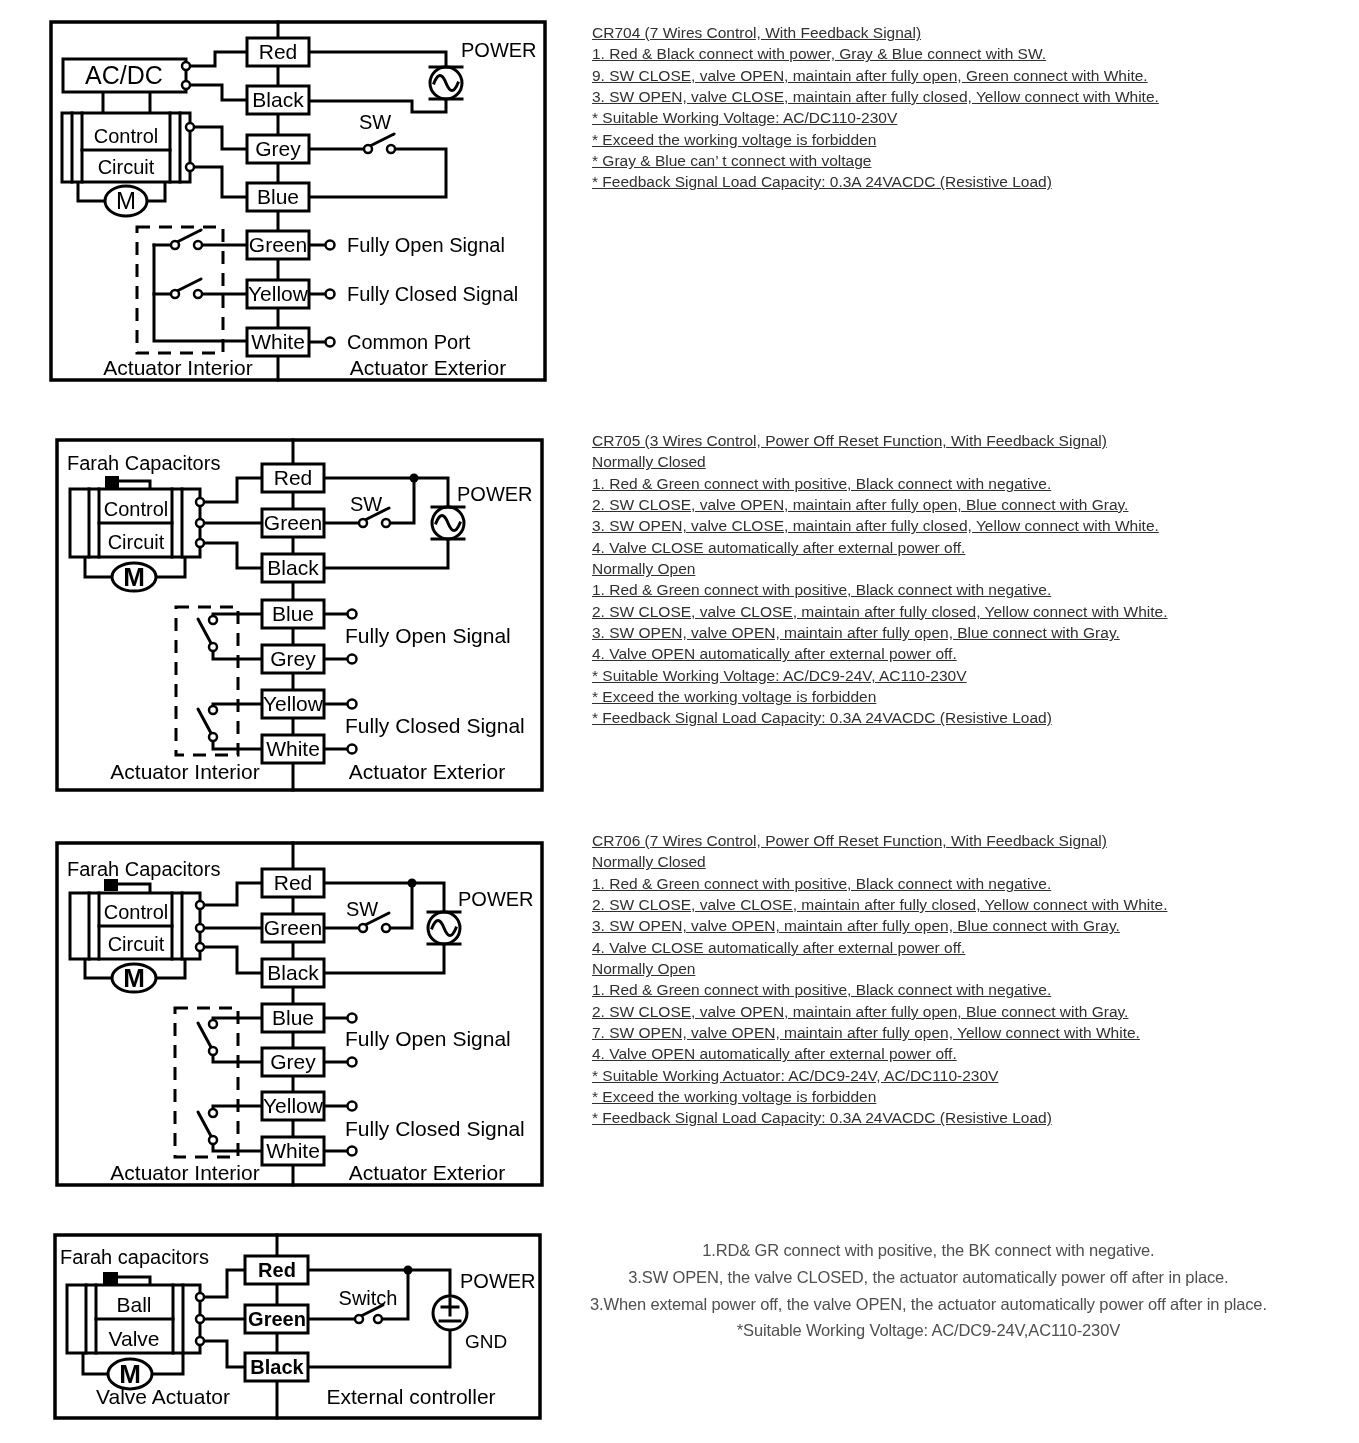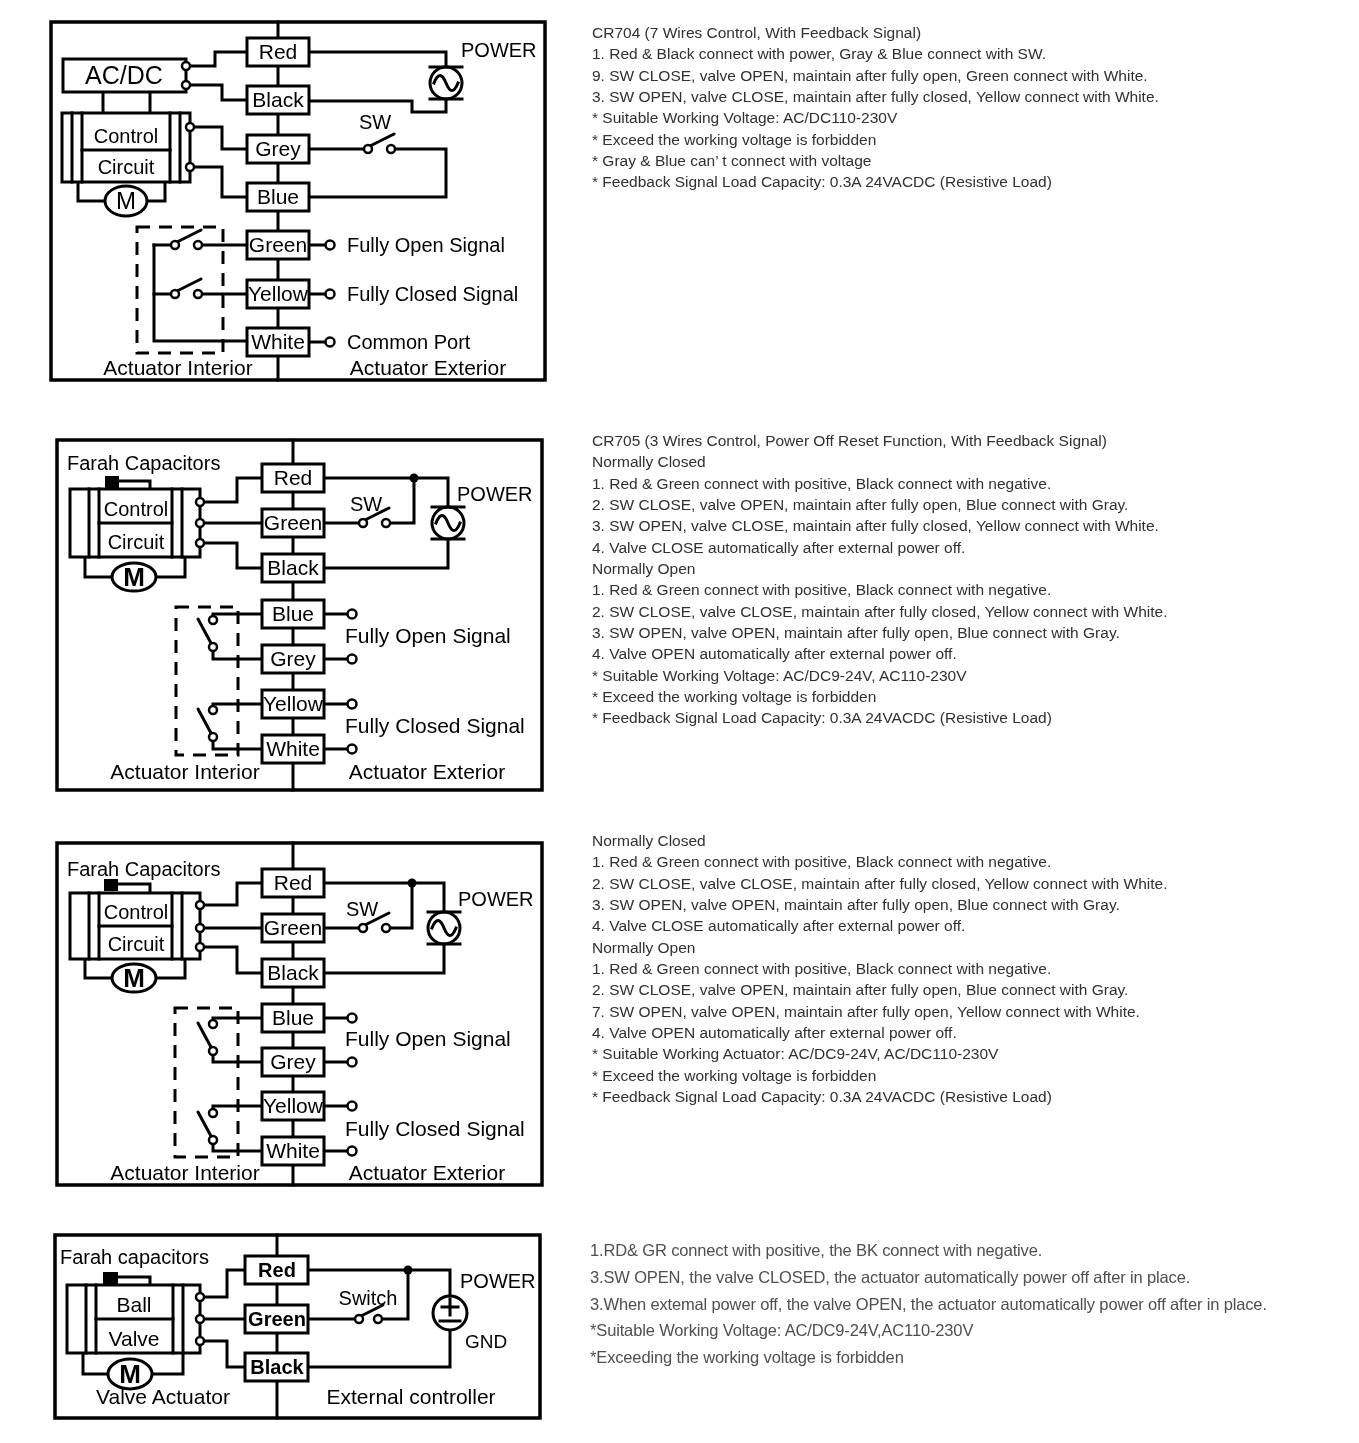--- a/index.html
+++ b/index.html
@@ -17,22 +17,22 @@
   text{fill:#000;font-family:"Liberation Sans",sans-serif;}
   .t25{font-size:25px;}
   .t21{font-size:21px;}
   .t20{font-size:20px;}
   .t19{font-size:19px;}
   .t24{font-size:24px;}
   .t26b{font-size:26px;font-weight:bold;}
   .bold{font-weight:bold;}
   .mid{text-anchor:middle;}
   
-  .tb{position:absolute;white-space:nowrap;color:#303030;font-size:15.5px;line-height:21.35px;}
-  .tb4{position:absolute;white-space:nowrap;color:#4f4f4f;font-size:16.5px;line-height:26.8px;letter-spacing:-0.15px;}
+  .tb{position:absolute;white-space:nowrap;color:#303030;font-size:15.5px;line-height:21.35px;text-decoration:underline;}
+  .tb4{position:absolute;white-space:nowrap;color:#4f4f4f;font-size:16.5px;line-height:26.8px;letter-spacing:-0.15px;text-align:center;}
   .tl{height:inherit;}
 </style>
 </head>
 <body>
 
 <svg id="schematics" width="1359" height="1443" viewBox="0 0 1359 1443">
 
   <g>
     <line class="w" x1="278" y1="22" x2="278" y2="380"></line>
     <g>
@@ -479,34 +479,34 @@
   <div class="tl">1. Red &amp; Green connect with positive, Black connect with negative.</div>
   <div class="tl">2. SW CLOSE, valve CLOSE, maintain after fully closed, Yellow connect with White.</div>
   <div class="tl">3. SW OPEN, valve OPEN, maintain after fully open, Blue connect with Gray.</div>
   <div class="tl">4. Valve OPEN automatically after external power off.</div>
   <div class="tl">* Suitable Working Voltage: AC/DC9-24V, AC110-230V</div>
   <div class="tl">* Exceed the working voltage is forbidden</div>
   <div class="tl">* Feedback Signal Load Capacity: 0.3A 24VACDC (Resistive Load)</div>
 </div>
 
 <div class="tb" style="left:592px;top:830px;">
+  <div class="tl">CR706 (7 Wires Control, Power Off Reset Function, With Feedback Signal)</div>
   <div class="tl">Normally Closed</div>
   <div class="tl">1. Red &amp; Green connect with positive, Black connect with negative.</div>
   <div class="tl">2. SW CLOSE, valve CLOSE, maintain after fully closed, Yellow connect with White.</div>
   <div class="tl">3. SW OPEN, valve OPEN, maintain after fully open, Blue connect with Gray.</div>
   <div class="tl">4. Valve CLOSE automatically after external power off.</div>
   <div class="tl">Normally Open</div>
   <div class="tl">1. Red &amp; Green connect with positive, Black connect with negative.</div>
   <div class="tl">2. SW CLOSE, valve OPEN, maintain after fully open, Blue connect with Gray.</div>
   <div class="tl">7. SW OPEN, valve OPEN, maintain after fully open, Yellow connect with White.</div>
   <div class="tl">4. Valve OPEN automatically after external power off.</div>
   <div class="tl">* Suitable Working Actuator: AC/DC9-24V, AC/DC110-230V</div>
   <div class="tl">* Exceed the working voltage is forbidden</div>
   <div class="tl">* Feedback Signal Load Capacity: 0.3A 24VACDC (Resistive Load)</div>
 </div>
 
 <div class="tb4" style="left:590px;top:1237px;">
   <div class="tl">1.RD&amp; GR connect with positive, the BK connect with negative.</div>
   <div class="tl">3.SW OPEN, the valve CLOSED, the actuator automatically power off after in place.</div>
   <div class="tl">3.When extemal power off, the valve OPEN, the actuator automatically power off after in place.</div>
   <div class="tl">*Suitable Working Voltage: AC/DC9-24V,AC110-230V</div>
-  <div class="tl">*Exceeding the working voltage is forbidden</div>
 </div>
 
 </body></html>

